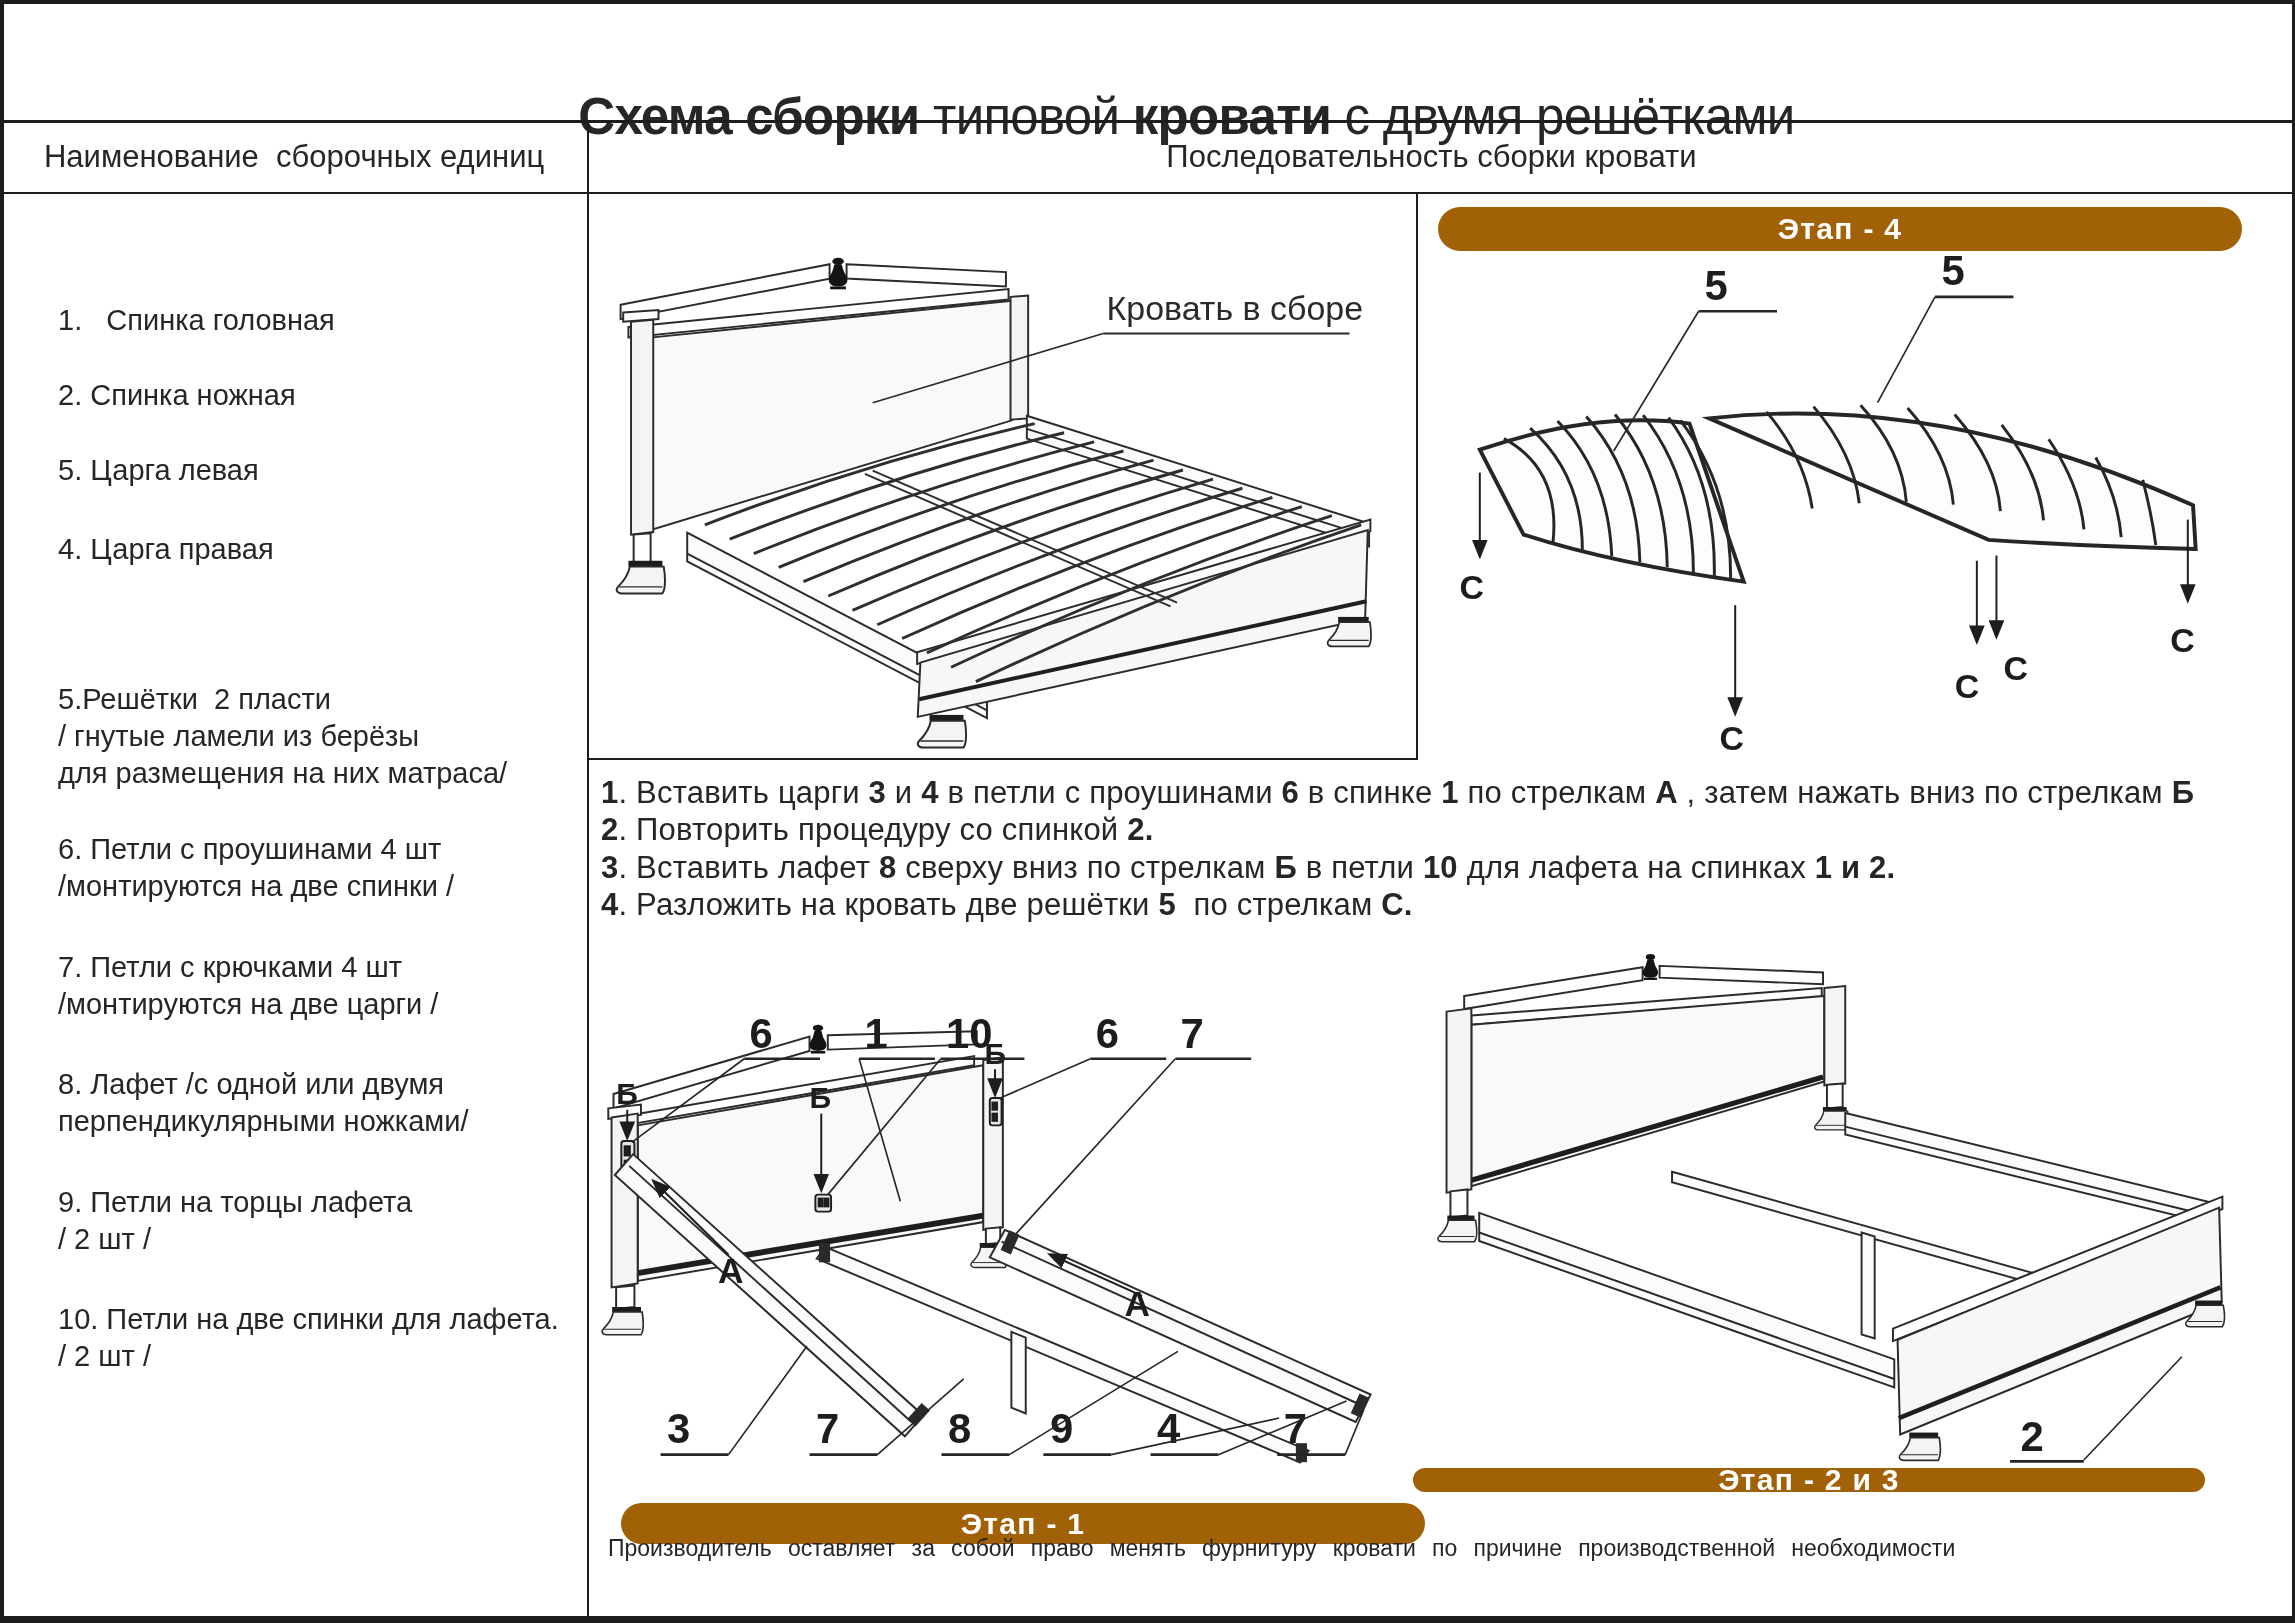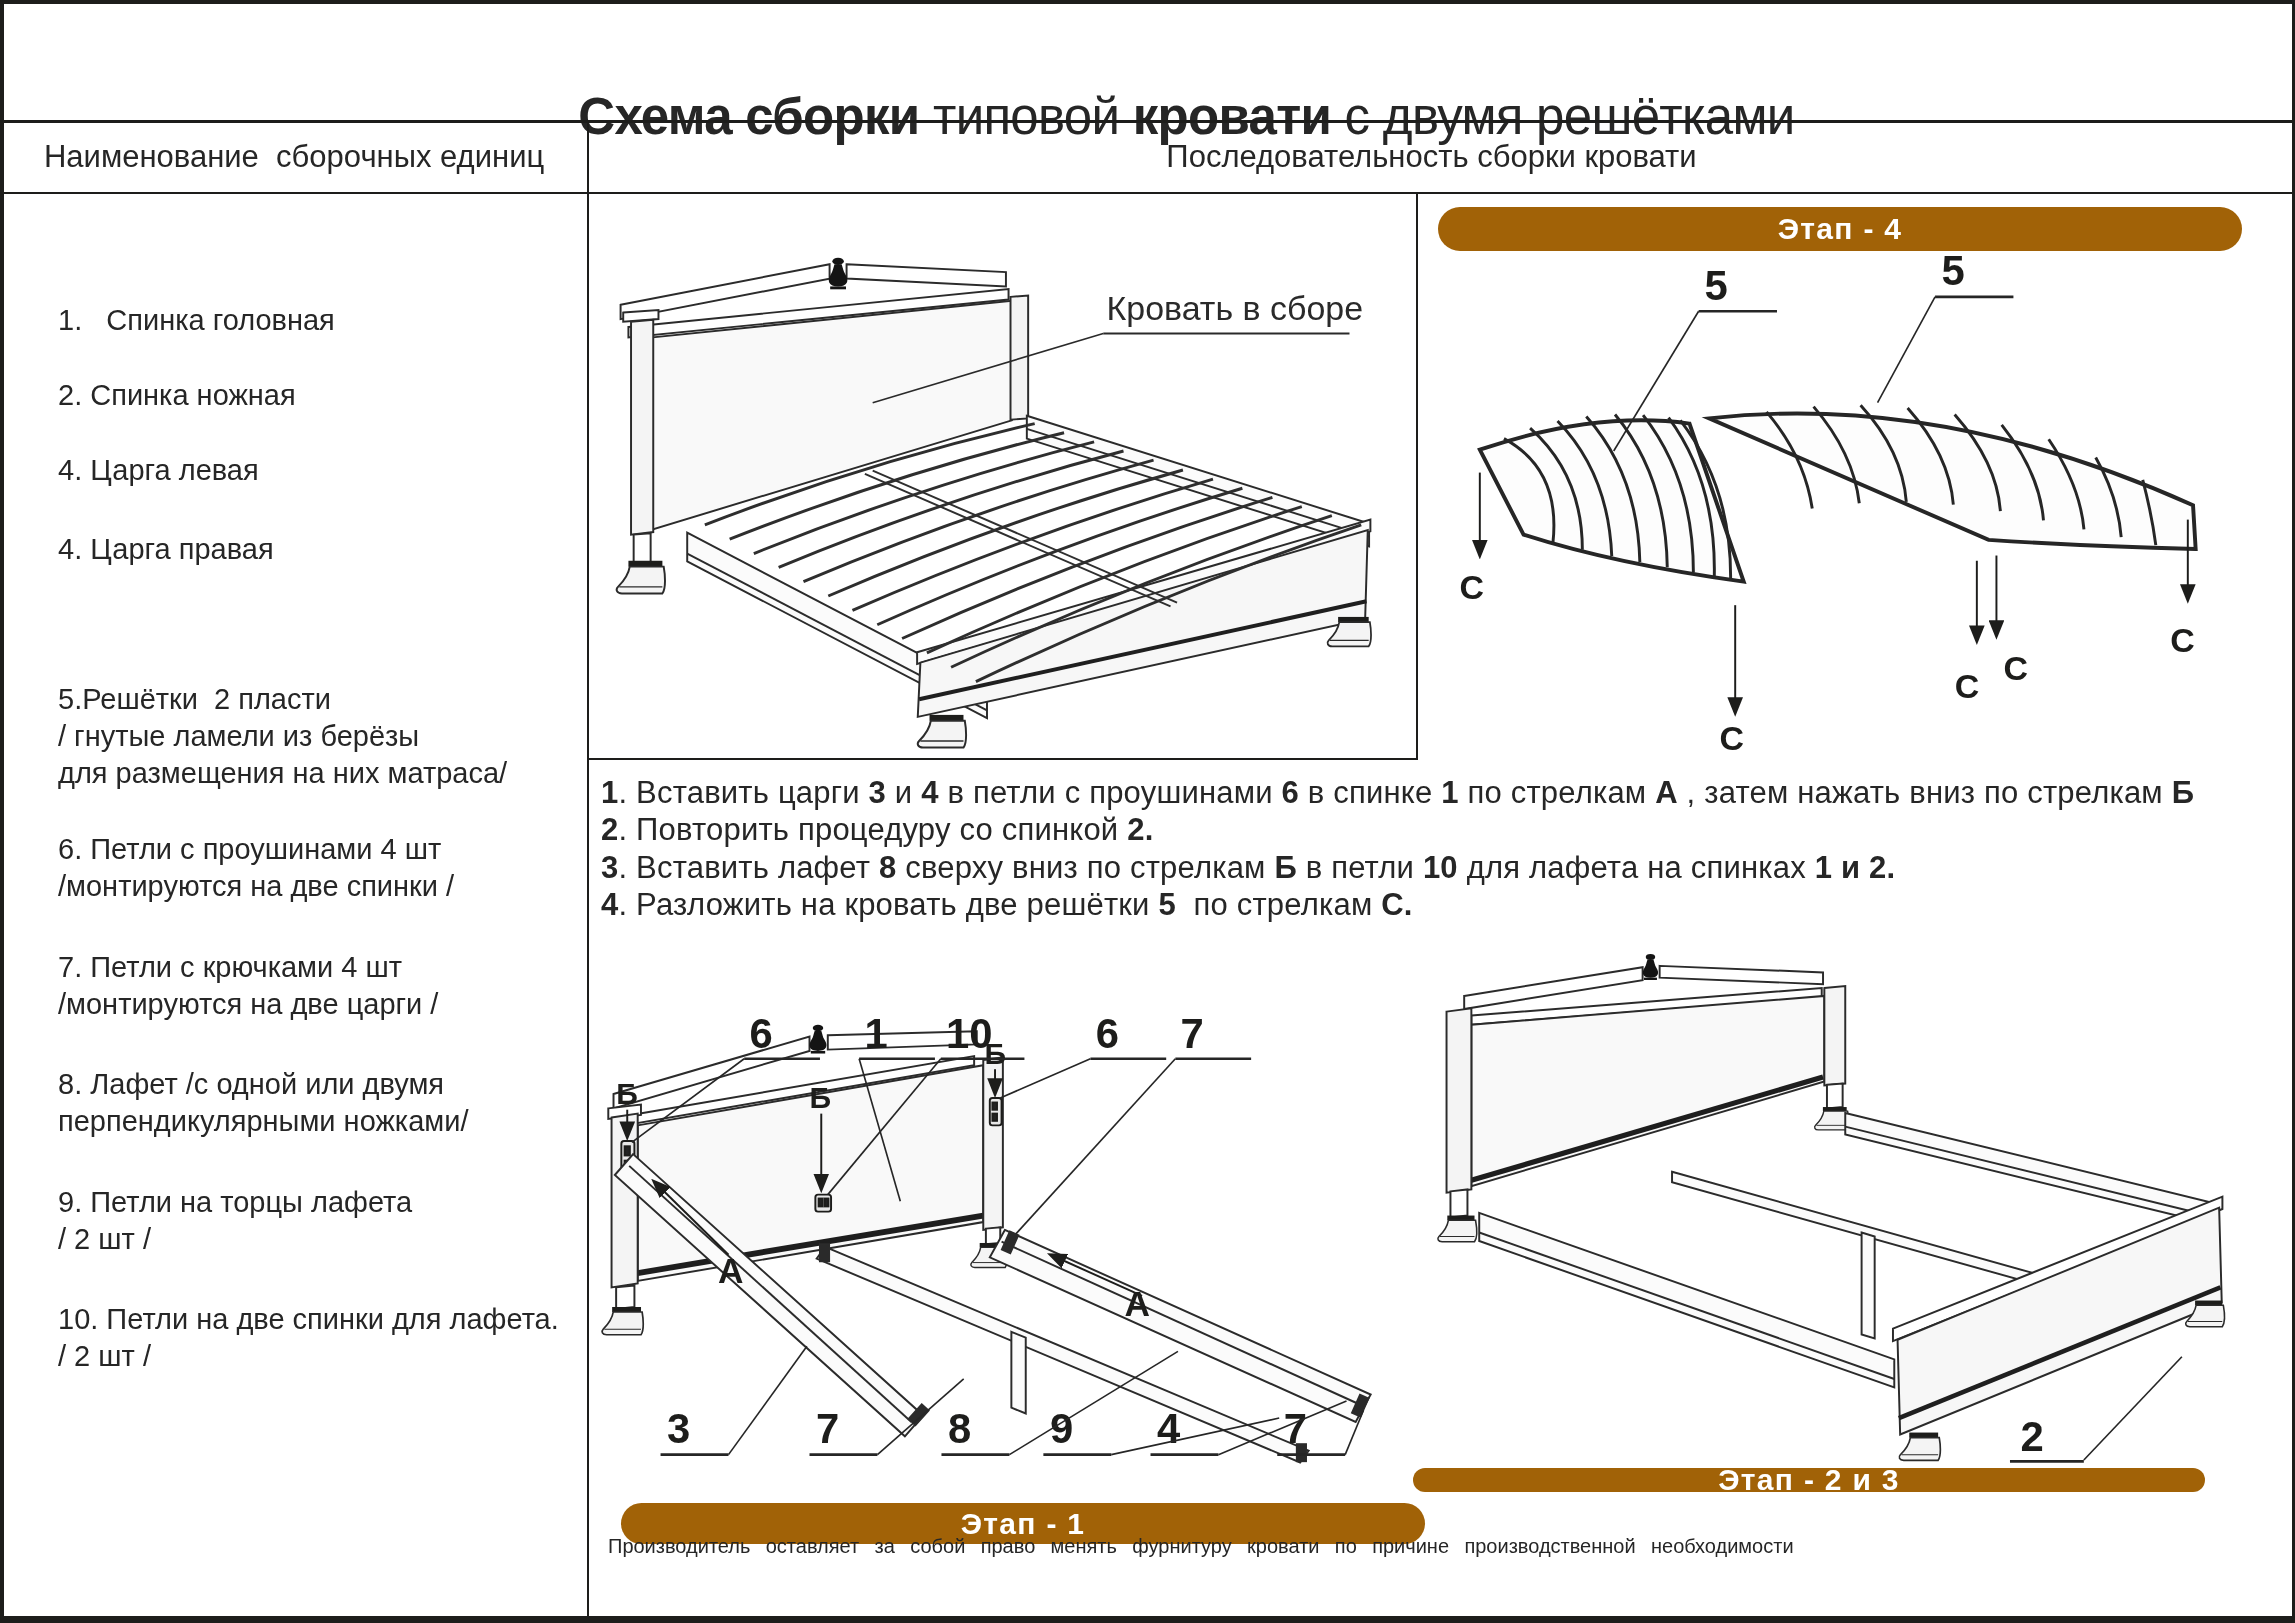--- a/index.html
+++ b/index.html
@@ -8,21 +8,21 @@
   .abs{position:absolute;}
   .rule{position:absolute;background:#1d1d1b;}
   .title{top:27.5px;left:12px;width:2295px;text-align:center;font-size:51px;letter-spacing:-0.7px;white-space:pre-wrap;}
   .title .bold{font-weight:700;}
   .hdr{font-size:31px;white-space:pre-wrap;text-align:center;}
   .part{font-size:29px;line-height:37px;white-space:pre-wrap;left:58px;width:523px;}
   .inst-line{position:absolute;left:601px;width:1680px;font-size:31px;letter-spacing:0.2px;white-space:pre-wrap;}
   .inst-line .sb{font-weight:700;}
   .banner{position:absolute;background:#a16207;border-radius:25px;color:#ffffff;display:flex;
           align-items:center;justify-content:center;font-size:30px;font-weight:600;letter-spacing:1.3px;text-align:center;}
-  .footer{position:absolute;left:608px;width:1660px;top:1535px;font-size:20px;word-spacing:9.8px;
+  .footer{position:absolute;left:608px;width:1660px;top:1535px;font-size:23px;word-spacing:9.8px;
           white-space:pre-wrap;text-align:justify;}
   svg{position:absolute;overflow:visible;}
   svg text{fill:#1d1d1b;font-family:"Liberation Sans",sans-serif;}
   .dnum{font-size:64px;font-weight:700;}
   .dletter{font-size:46px;font-weight:700;}
   .caption-t{font-size:52px;font-weight:400;fill:#2a2a2a;}
 </style>
 </head>
 <body>
 
@@ -42,21 +42,21 @@
   <div class="rule" style="left:587px;top:120px;width:2px;height:1496px;"></div>
   <div class="rule" style="left:1416px;top:193px;width:2px;height:566px;"></div>
   <div class="rule" style="left:587px;top:758px;width:831px;height:2px;"></div>
 
   <div class="abs hdr" style="left:19.6px;top:139px;width:549px;">Наименование  сборочных единиц</div>
   <div class="abs hdr" style="left:1085px;top:139px;width:693px;">Последовательность сборки кровати</div>
 
   <div>
     <div class="abs part" style="top:302px;"><div>1.   Спинка головная</div></div>
     <div class="abs part" style="top:377px;"><div>2. Спинка ножная</div></div>
-    <div class="abs part" style="top:452px;"><div>4. Царга левая</div></div>
+    <div class="abs part" style="top:452px;"><div>5. Царга левая</div></div>
     <div class="abs part" style="top:531px;"><div>4. Царга правая</div></div>
     <div class="abs part" style="top:607px;">
       <div>5.Решётки  2 пласти</div><div>/ гнутые ламели из берёзы</div><div>для размещения на них матраса/</div>
     </div>
     <div class="abs part" style="top:757px;">
       <div>6. Петли с проушинами 4 шт</div><div>/монтируются на две спинки /</div>
     </div>
     <div class="abs part" style="top:875px;">
       <div>7. Петли с крючками 4 шт</div><div>/монтируются на две царги /</div>
     </div>

